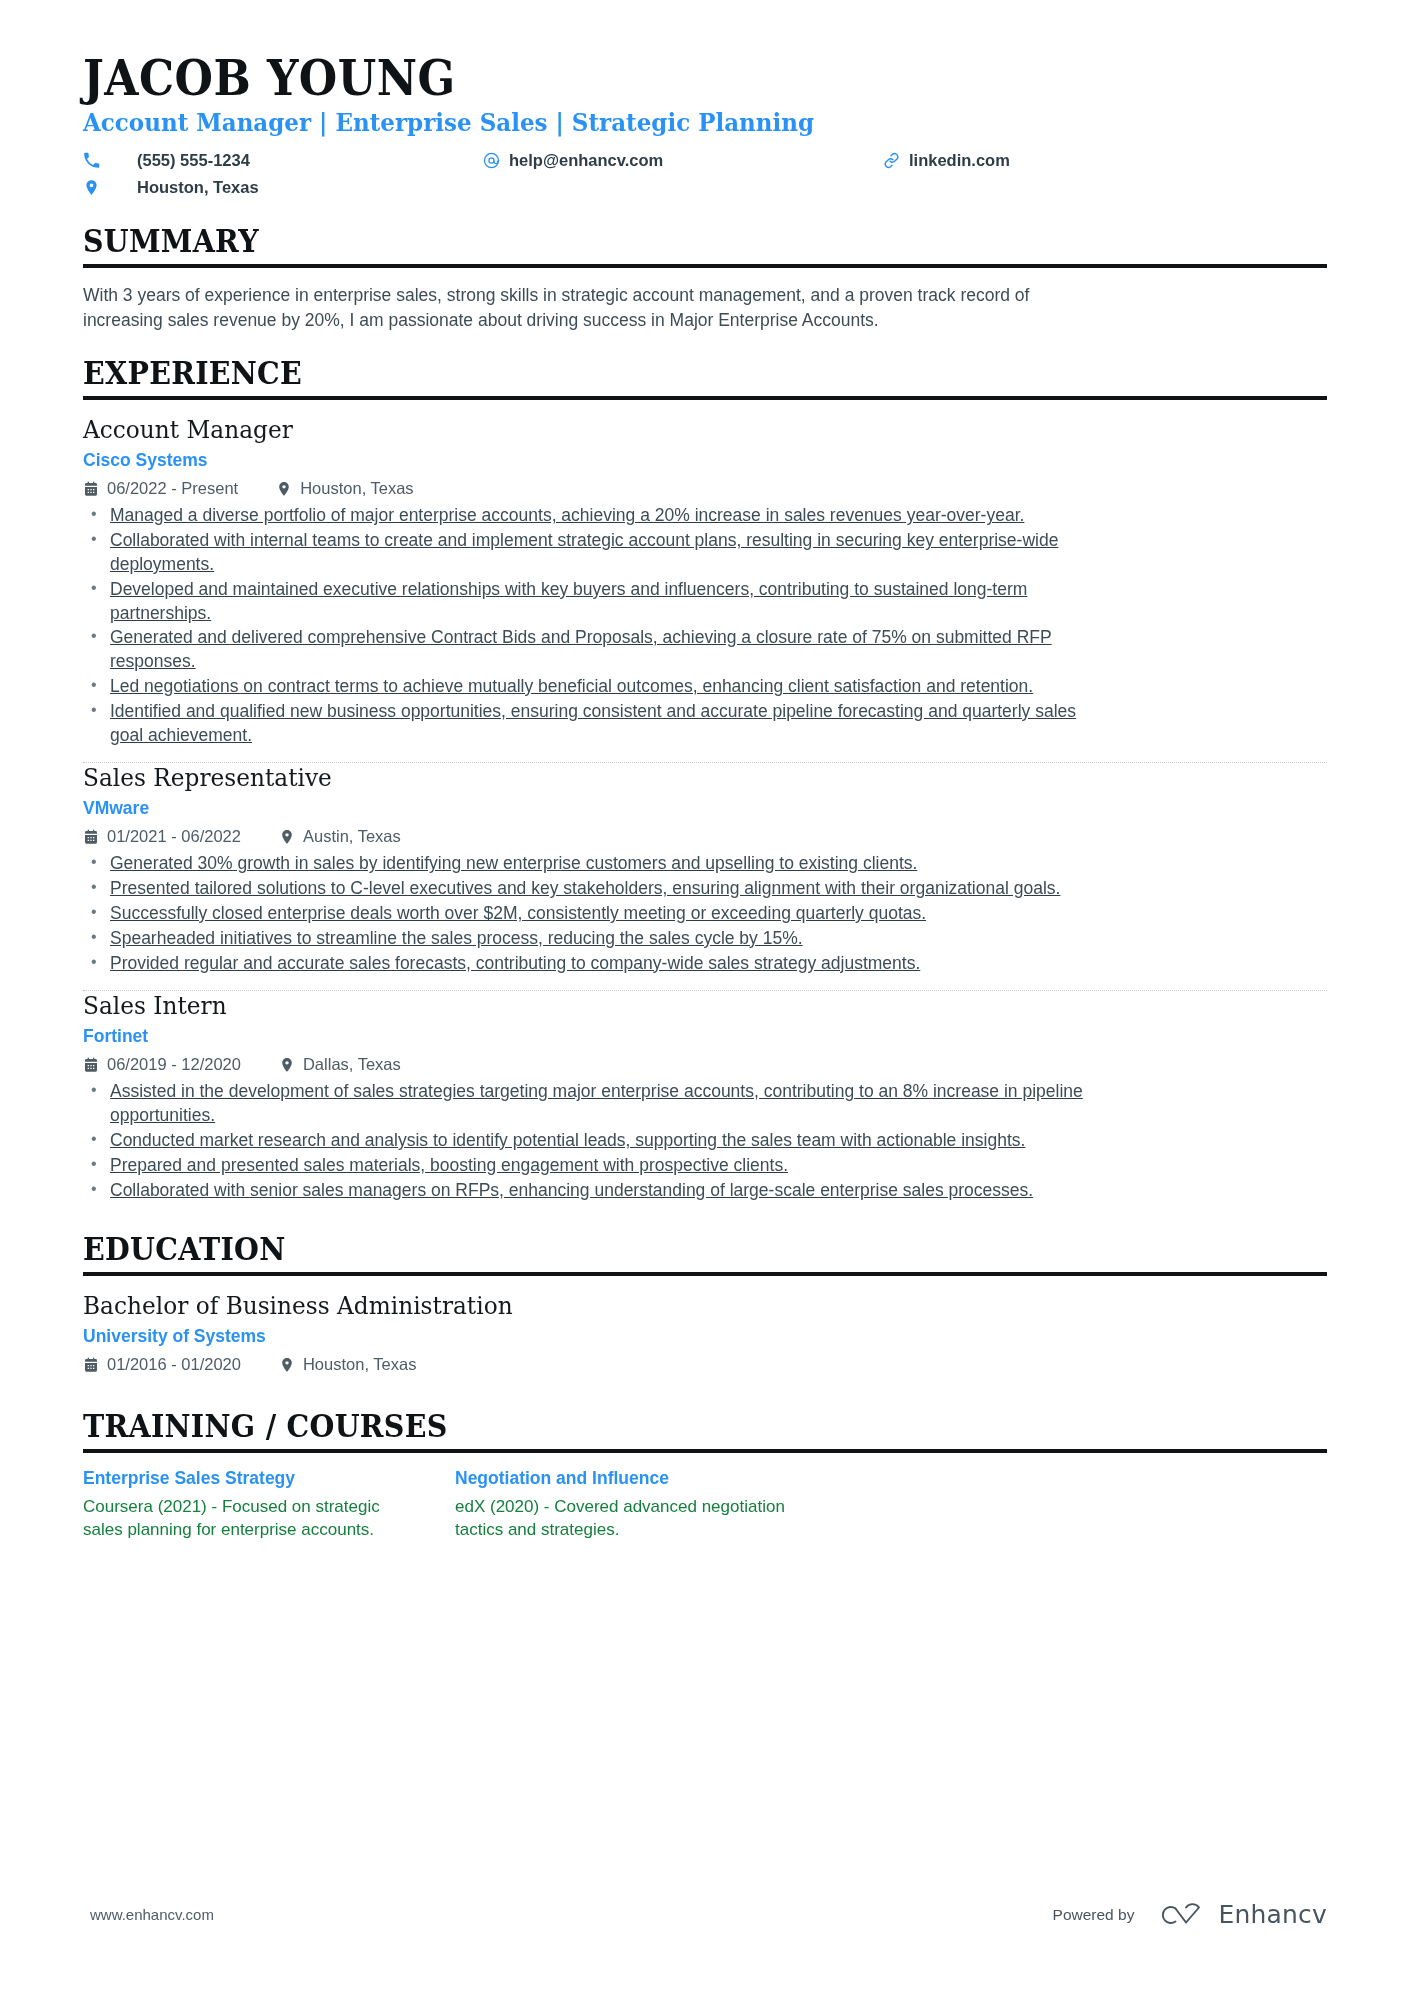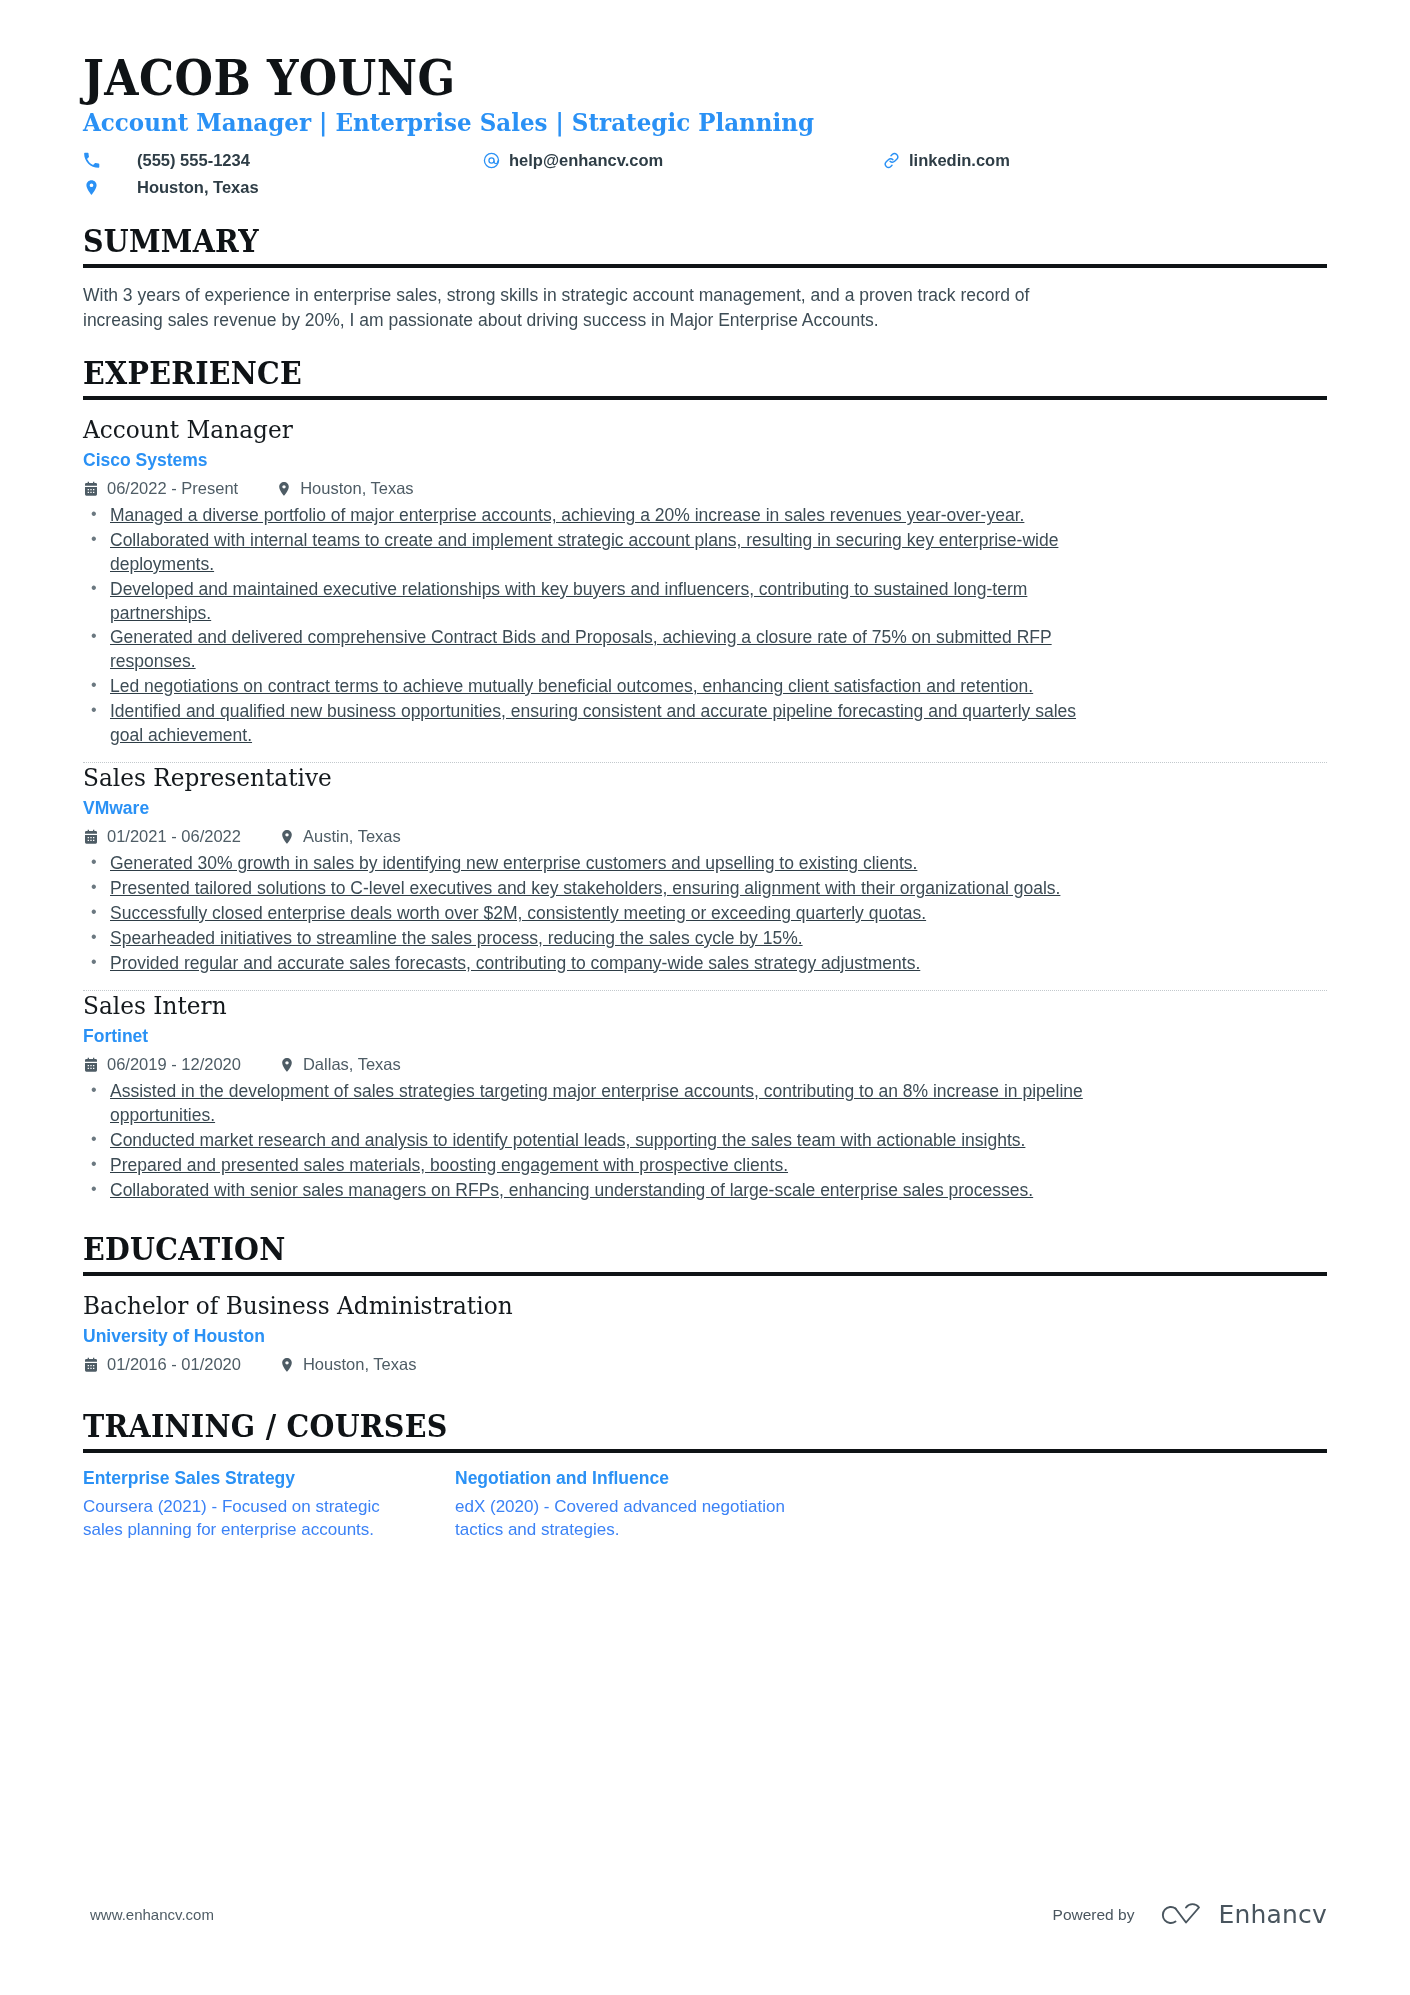--- a/index.html
+++ b/index.html
@@ -207,21 +207,21 @@
   }
   .course-title {
     font-size: 17.5px;
     font-weight: bold;
     color: #2a91f5;
     margin: 0 0 7px 0;
   }
   .course-desc {
     font-size: 17px;
     line-height: 1.35;
-    color: #3b82f6;
+    color: #15803d;
     margin: 0;
   }
 
   
   .footer {
     position: absolute;
     left: 90px;
     right: 83px;
     bottom: 66px;
     display: flex;
@@ -412,21 +412,21 @@
       </ul>
     </div>
   </div>
 
   <div class="section">
     <h2 class="section-title">EDUCATION</h2>
     <div class="section-rule"></div>
 
     <div class="entry">
       <div class="job-title">Bachelor of Business Administration</div>
-      <div class="org">University of Houston</div>
+      <div class="org">University of Systems</div>
       <div class="meta-row">
         <div class="meta">
           <span class="mi">
             <svg width="16" height="16" viewBox="0 0 24 24" fill="currentColor">
               <path d="M7 1v2H5a2 2 0 0 0-2 2v2h18V5a2 2 0 0 0-2-2h-2V1h-2v2H9V1H7zM3 9v11a2 2 0 0 0 2 2h14a2 2 0 0 0 2-2V9H3zm4 3h2v2H7v-2zm4 0h2v2h-2v-2zm4 0h2v2h-2v-2zm-8 4h2v2H7v-2zm4 0h2v2h-2v-2zm4 0h2v2h-2v-2z"></path>
             </svg>
           </span>
           <span>01/2016 - 01/2020</span>
         </div>
         <div class="meta">

